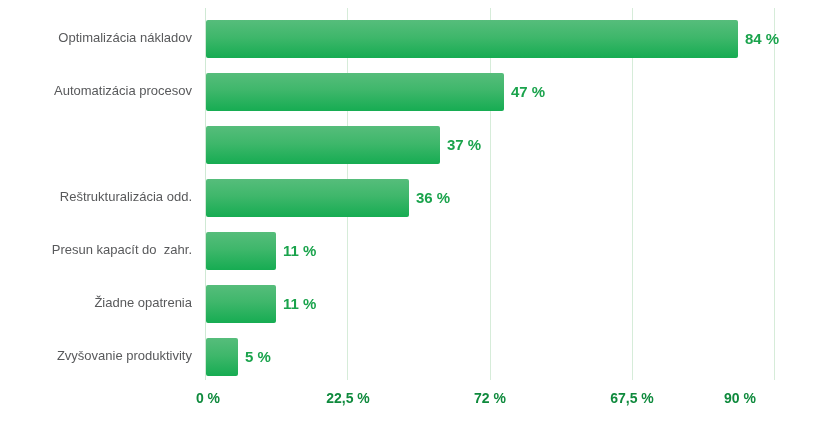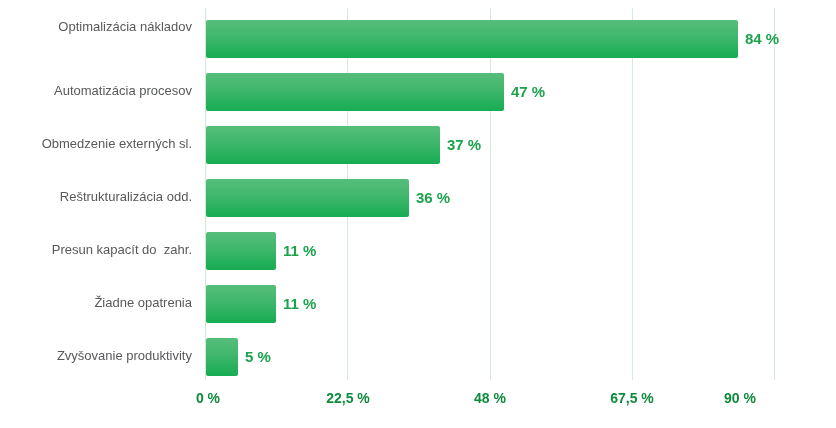--- a/index.html
+++ b/index.html
@@ -90,23 +90,22 @@
     white-space: pre;
     transform: translateX(-50%);
   }
 </style>
 </head>
 <body>
 
 <div class="chart-root">
 
   <div class="cat-labels">
-    <div class="cat-label" style="top:20px;text-align:right;">Optimalizácia nákladov</div>
+    <div class="cat-label" style="top:31px;text-align:right;">Optimalizácia nákladov</div>
     <div class="cat-label" style="top:84px;">Automatizácia procesov</div>
-    <div class="cat-label" style="top:137px;">Obmedzenie externých sl.</div>
     <div class="cat-label" style="top:190px;">Reštrukturalizácia odd.</div>
     <div class="cat-label" style="top:243px;">Presun kapacít do  zahr.</div>
     <div class="cat-label" style="top:296px;padding-left:9px;">Žiadne opatrenia</div>
     <div class="cat-label" style="top:349px;">Zvyšovanie produktivity</div>
   </div>
 
   <div class="plot">
     <div class="gridline axis-zero" style="left:0px;"></div>
     <div class="gridline" style="left:142px;"></div>
     <div class="gridline" style="left:285px;"></div>
@@ -126,18 +125,18 @@
     <div class="bar-value" style="top:118px; left:242px;">37 %</div>
     <div class="bar-value" style="top:171px; left:211px;">36 %</div>
     <div class="bar-value" style="top:224px; left:78px;">11 %</div>
     <div class="bar-value" style="top:277px; left:78px;">11 %</div>
     <div class="bar-value" style="top:330px; left:40px;">5 %</div>
   </div>
 
   <div class="x-ticks">
     <div class="x-tick" style="left:208px;">0 %</div>
     <div class="x-tick" style="left:348px;">22,5 %</div>
-    <div class="x-tick" style="left:490px;">48 %</div>
+    <div class="x-tick" style="left:490px;">72 %</div>
     <div class="x-tick" style="left:632px;">67,5 %</div>
     <div class="x-tick" style="left:740px;">90 %</div>
   </div>
 
 </div>
 
 </body></html>

